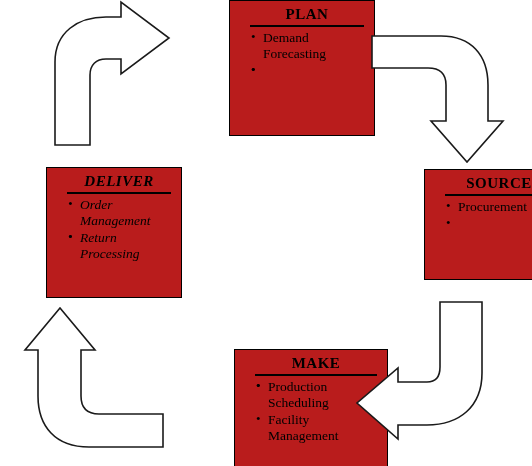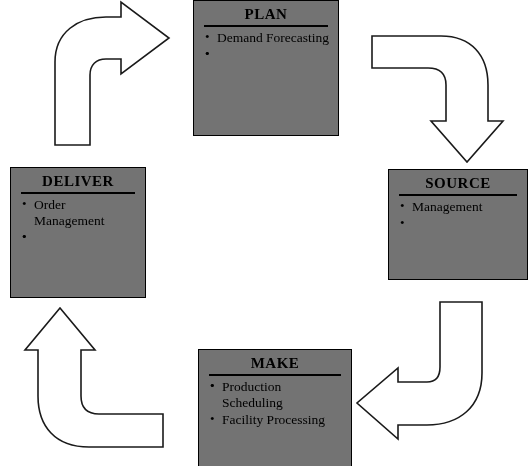--- a/index.html
+++ b/index.html
@@ -12,22 +12,23 @@
     width: 532px;
     height: 466px;
     background: #ffffff;
     overflow: hidden;
     font-family: "Liberation Serif", "DejaVu Serif", serif;
   }
   .scor-box {
     position: absolute;
     box-sizing: border-box;
     border: 1.5px solid #000000;
-    background: #737373;
-    padding: 4px 6px 4px 6px;
+    background: #b91c1c;
+    padding: 4px 6px 4px 16px;
+    margin-left: 36px;
   }
   .box-title {
     text-align: center;
     font-weight: bold;
     font-size: 15px;
     letter-spacing: 0.5px;
     line-height: 1.15;
     color: #000000;
     margin: 1px 0 0 0;
   }
@@ -64,21 +65,21 @@
     fill: #ffffff;
     stroke: #1a1a1a;
     stroke-width: 1.6;
     stroke-linejoin: miter;
   }
 
   
   #box-plan    { left: 193px; top: 0px;   width: 146px; height: 136px; }
   #box-source  { left: 388px; top: 169px; width: 140px; height: 111px; }
   #box-make    { left: 198px; top: 349px; width: 154px; height: 127px; }
-  #box-deliver { left: 10px;  top: 167px; width: 136px; height: 131px; }
+  #box-deliver { left: 10px;  top: 167px; width: 136px; height: 131px; font-style: italic; }
 
   
   #arrow-deliver-plan { left: 44px;  top: 14px;  }
   #arrow-plan-source  { left: 369px; top: 33px;  }
   #arrow-source-make  { left: 354px; top: 299px; }
   #arrow-make-deliver { left: 29px;  top: 304px; }
 </style>
 </head>
 <body>
 
@@ -91,42 +92,42 @@
       <li><span class="bullet">•</span><span>Demand Forecasting</span></li>
       <li><span class="bullet">•</span></li>
       <li><span class="bullet">•</span></li>
     </ul>
   </div>
 
   <div class="scor-box" id="box-source">
     <div class="box-title">SOURCE</div>
     <div class="title-rule"></div>
     <ul class="box-list">
-      <li><span class="bullet">•</span><span>Management</span></li>
+      <li><span class="bullet">•</span><span>Procurement</span></li>
       <li><span class="bullet">•</span></li>
     </ul>
   </div>
 
   <div class="scor-box" id="box-make">
     <div class="box-title">MAKE</div>
     <div class="title-rule"></div>
     <ul class="box-list">
       <li><span class="bullet">•</span></li>
       <li><span class="bullet">•</span><span>Production Scheduling</span></li>
-      <li><span class="bullet">•</span><span>Facility Processing</span></li>
+      <li><span class="bullet">•</span><span>Facility Management</span></li>
     </ul>
   </div>
 
   <div class="scor-box" id="box-deliver">
     <div class="box-title">DELIVER</div>
     <div class="title-rule"></div>
     <ul class="box-list">
       <li><span class="bullet">•</span><span>Order Management</span></li>
       <li><span class="bullet">•</span></li>
-      <li><span class="bullet">•</span></li>
+      <li><span class="bullet">•</span><span>Return Processing</span></li>
     </ul>
   </div>
 
   <svg class="arrow-svg" id="arrow-deliver-plan" width="140" height="132" viewBox="0 0 140 132">
     <path class="arrow-shape" d="M 11,131
          L 11,48
          C 11,18 34,3 62,3
          L 77,3
          L 77,-12
          L 125,24

